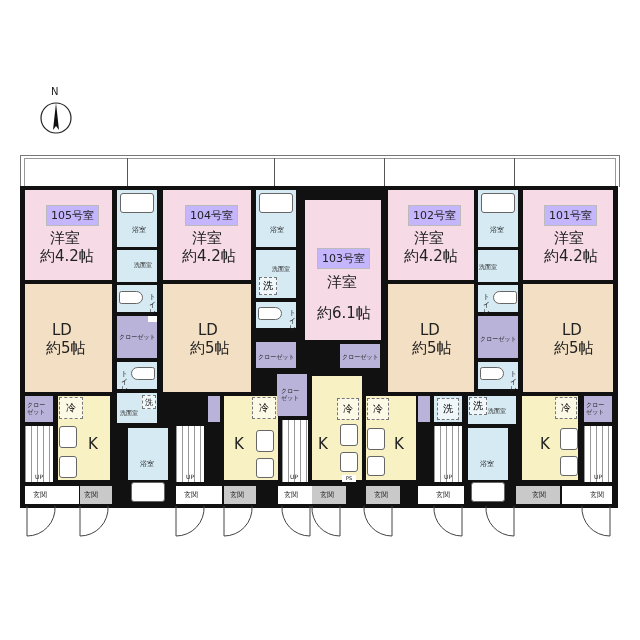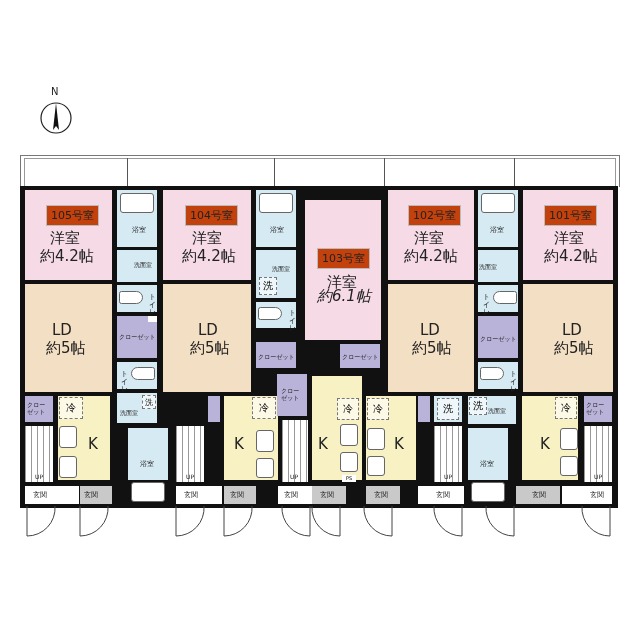--- a/index.html
+++ b/index.html
@@ -7,21 +7,21 @@
   .abs{position:absolute;box-sizing:border-box;}
   .wall{background:#111;}
   .pink{background:#f6dbe7;}
   .tan{background:#f3dfc3;}
   .blue{background:#d6eaf3;}
   .purple{background:#b9b3d9;}
   .yellow{background:#f7f1c3;}
   .grey{background:#c9c9c9;}
   .white{background:#fff;}
   .lbl{position:absolute;text-align:center;color:#222;line-height:1.15;white-space:nowrap;}
-  .roomno{position:absolute;background:#c2410c;border:1px solid #bbb;font-size:11px;padding:2px 4px;color:#222;}
+  .roomno{position:absolute;background:#c4b5fd;border:1px solid #bbb;font-size:11px;padding:2px 4px;color:#222;}
   .big{font-size:15px;}
   .small{font-size:7px;}
   .tiny{font-size:6px;}
   .fix{position:absolute;border:1px solid #666;border-radius:3px;background:#fff;box-sizing:border-box;}
   .dash{position:absolute;border:1px dashed #777;box-sizing:border-box;background:rgba(255,255,255,.6);font-size:10px;display:flex;align-items:center;justify-content:center;}
   .stairs{position:absolute;background:#fff;box-sizing:border-box;
     background-image:repeating-linear-gradient(90deg,#999 0 1px,transparent 1px 6px);}
   .vtext{writing-mode:vertical-rl;font-size:7px;position:absolute;color:#222;}
 </style>
 </head>
@@ -123,21 +123,21 @@
 <div class="lbl tiny" style="left:290px;top:474px;">UP</div>
 <div class="abs white" style="left:278px;top:486px;width:34px;height:18px;"></div>
 <div class="lbl small" style="left:284px;top:491px;">玄関</div>
 <div class="abs purple" style="left:277px;top:374px;width:30px;height:42px;"></div>
 <div class="lbl tiny" style="left:281px;top:388px;white-space:pre;">クロー
 ゼット</div>
 
 <div class="abs pink" style="left:305px;top:200px;width:76px;height:140px;"></div>
 <div class="roomno" style="left:317px;top:248px;">103号室</div>
 <div class="lbl big" style="left:327px;top:274px;">洋室</div>
-<div class="lbl big" style="left:317px;top:288px;font-style:italic;">約6.1帖</div>
+<div class="lbl big" style="left:317px;top:305px;">約6.1帖</div>
 <div class="abs purple" style="left:340px;top:344px;width:40px;height:24px;"></div>
 <div class="lbl tiny" style="left:342px;top:354px;">クローゼット</div>
 <div class="abs yellow" style="left:312px;top:376px;width:50px;height:104px;"></div>
 <div class="lbl big" style="left:318px;top:436px;">K</div>
 <div class="dash" style="left:337px;top:398px;width:22px;height:22px;">冷</div>
 <div class="fix" style="left:340px;top:424px;width:18px;height:22px;"></div>
 <div class="fix" style="left:340px;top:452px;width:18px;height:20px;"></div>
 <div class="abs grey" style="left:312px;top:486px;width:34px;height:18px;"></div>
 <div class="lbl small" style="left:320px;top:491px;">玄関</div>
 <div class="abs white" style="left:342px;top:475px;width:14px;height:7px;font-size:5px;text-align:center;">PS</div>

